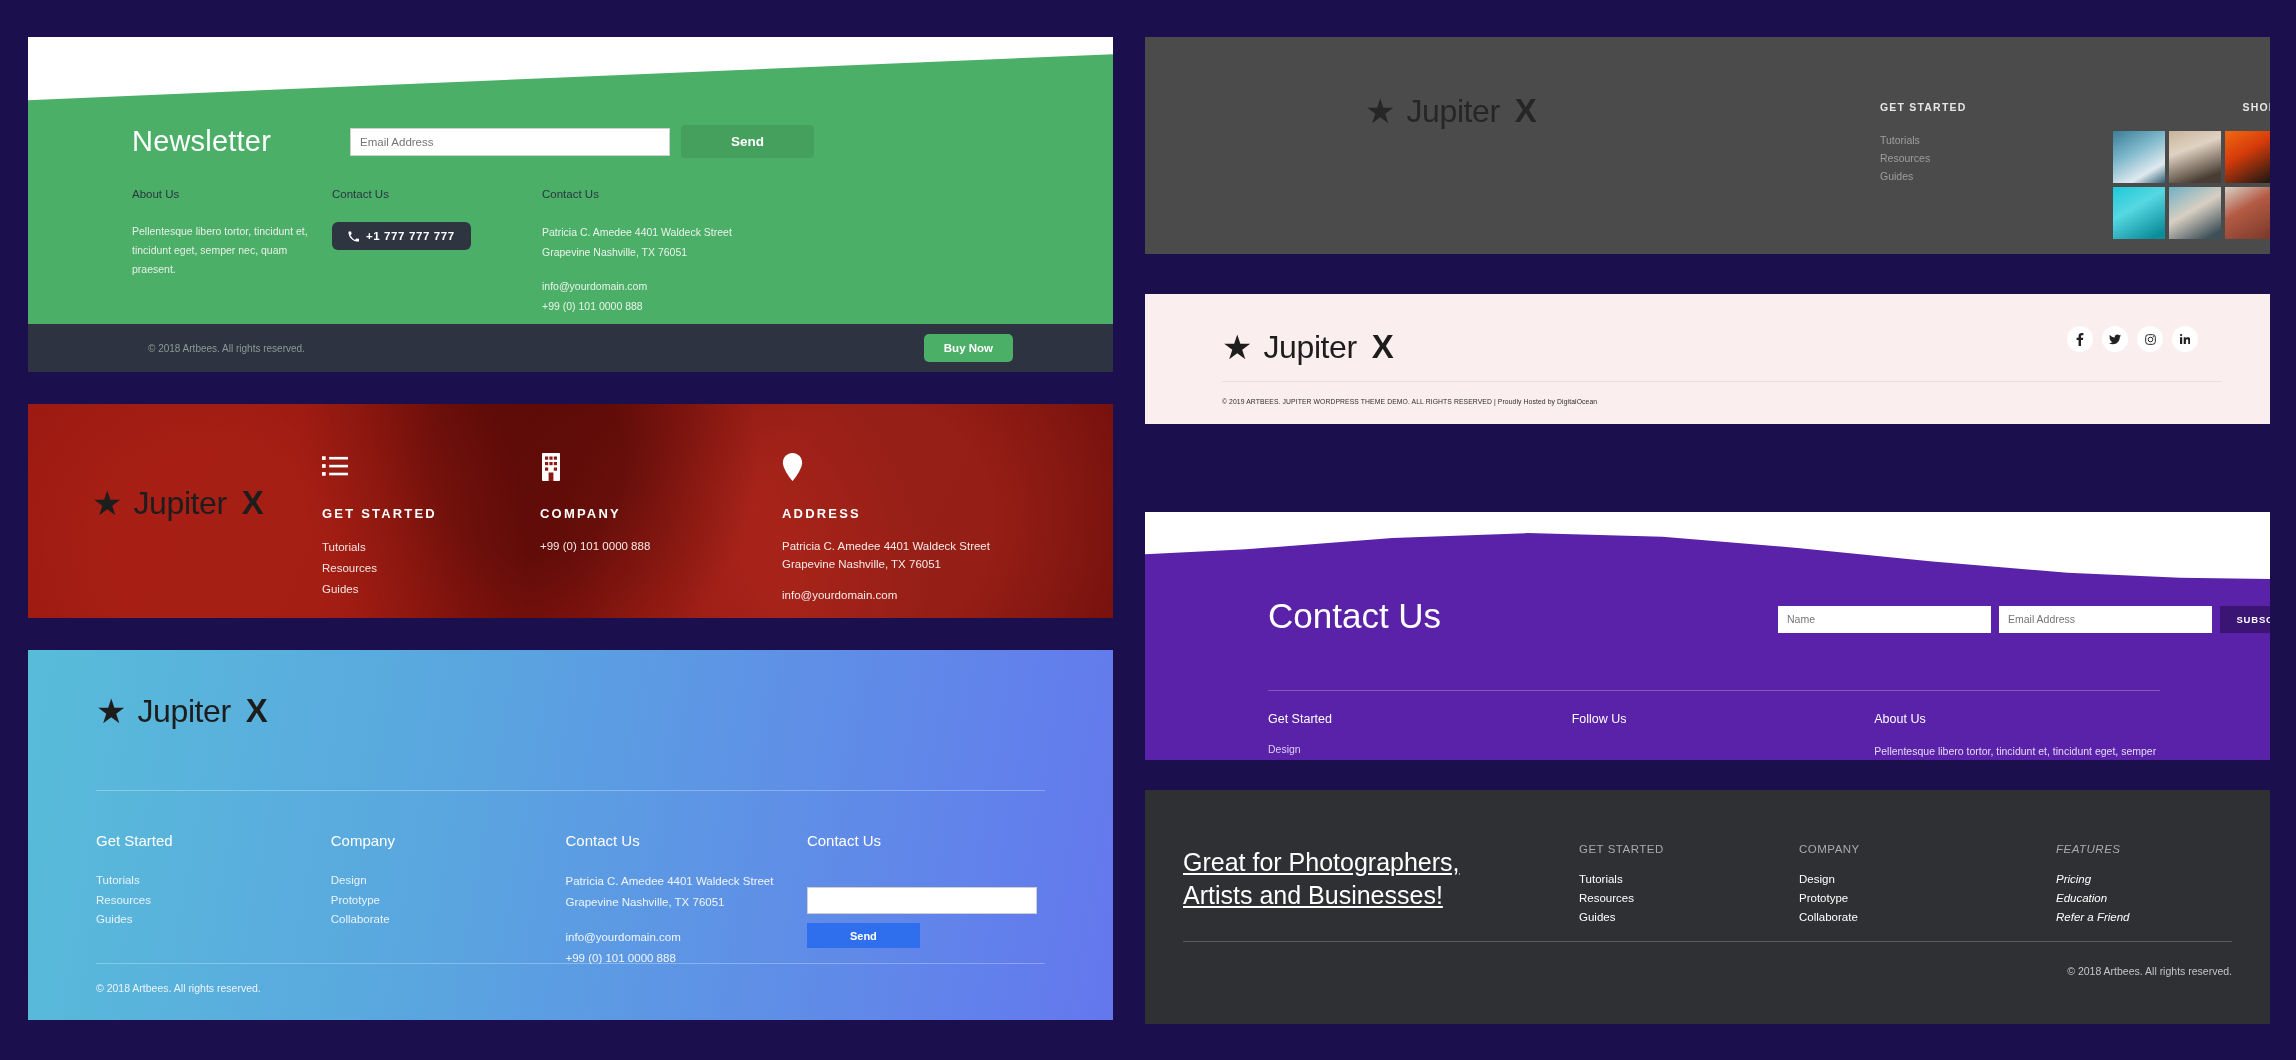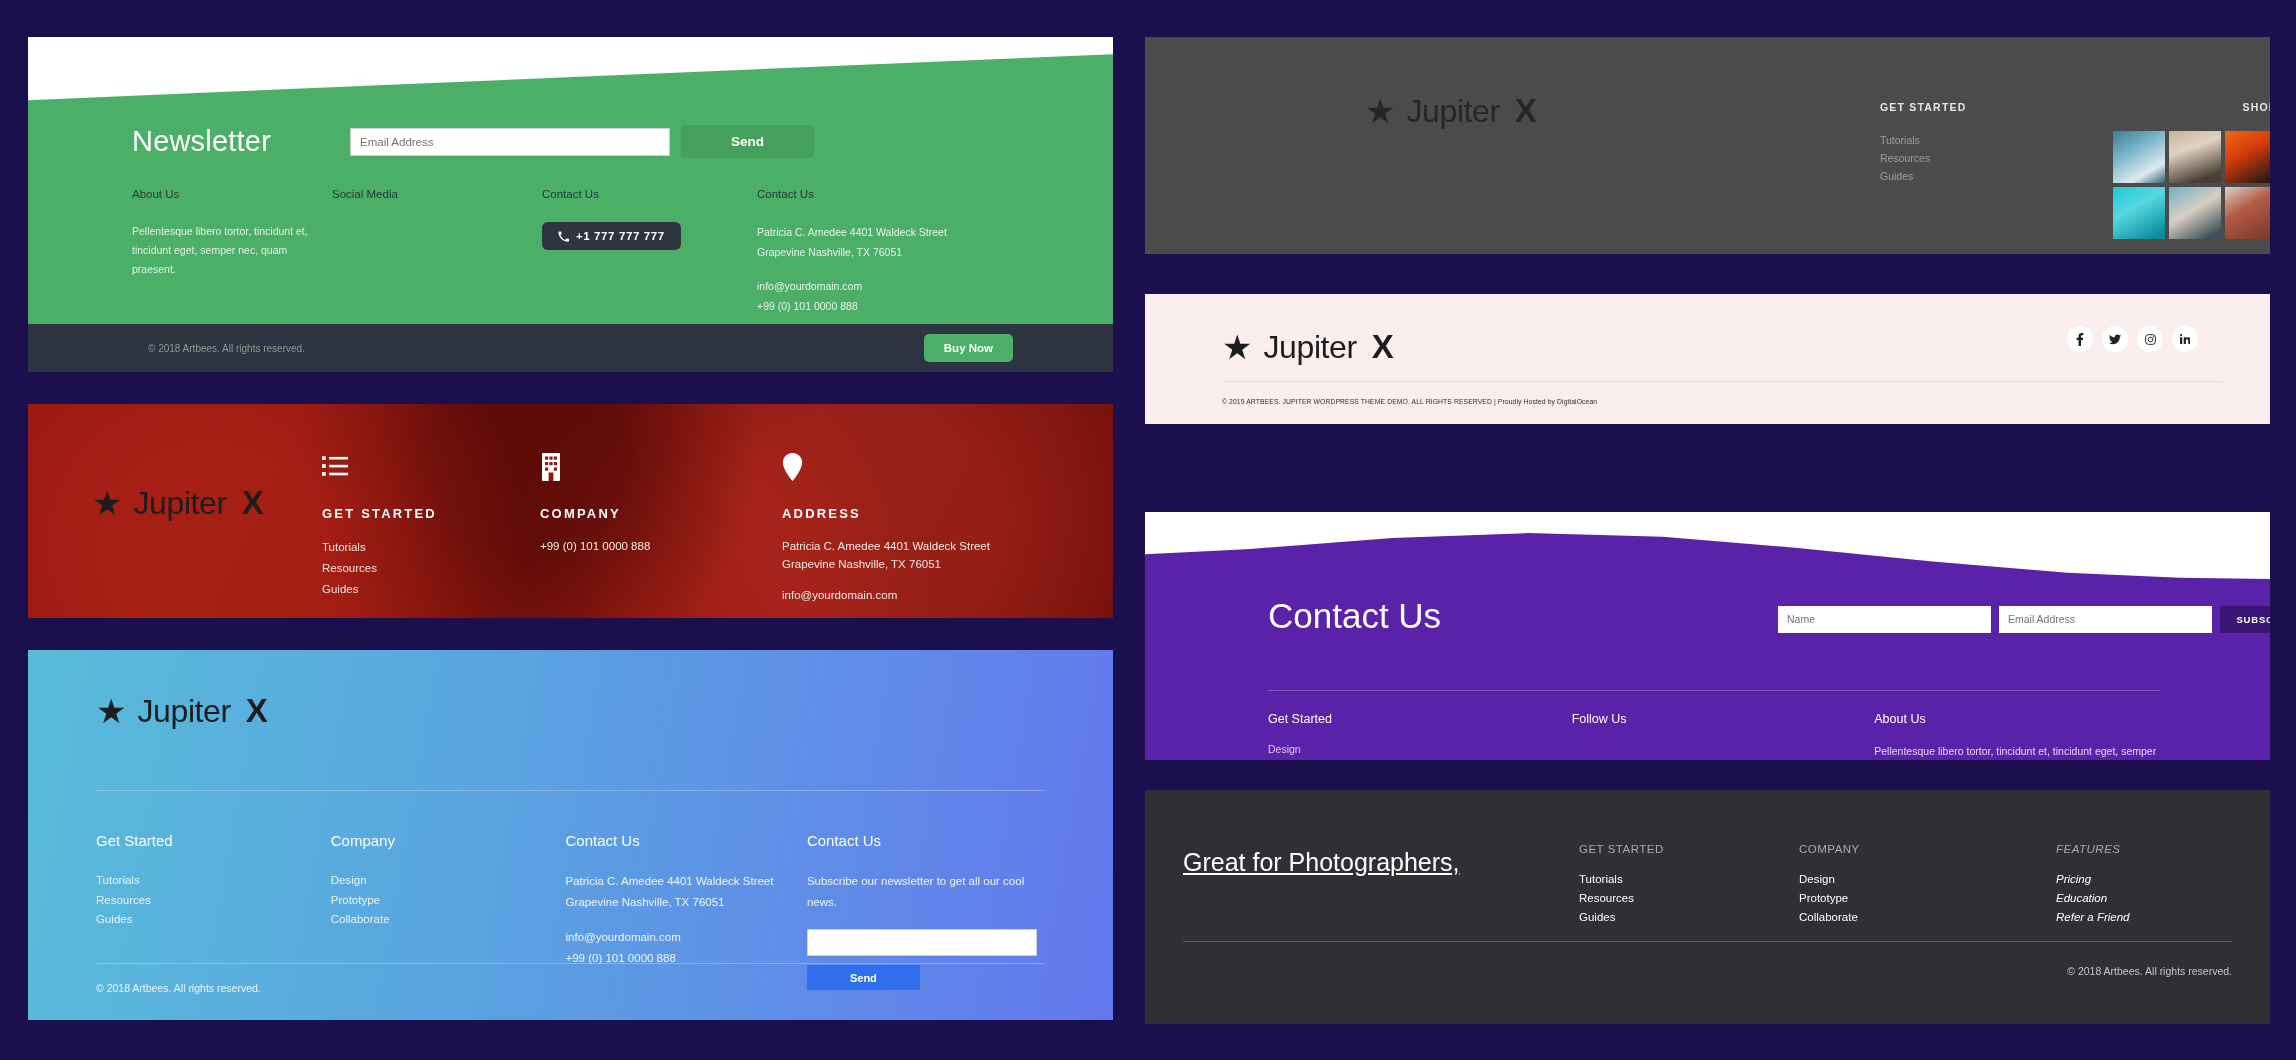--- a/index.html
+++ b/index.html
@@ -183,23 +183,20 @@
         <input class="g-input" type="text" placeholder="Email Address" style="">
         <button class="g-send">Send</button>
       </div>
 
       <div class="g-cols">
         <div class="g-col">
           <div class="g-h">About Us</div>
           <div class="g-p">Pellentesque libero tortor, tincidunt et, tincidunt eget, semper nec, quam praesent.</div>
         </div>
         <div class="g-col">
-          <div class="g-h">Social Media</div>
-        </div>
-        <div class="g-col">
           <div class="g-h">Contact Us</div>
           <a class="g-phone">
             <span>
               <svg width="11" height="11" viewBox="0 0 24 24" fill="#fff">
                   <path d="M6.6 10.8c1.9 3.7 4.9 6.7 8.6 8.6l2.9-2.9c.4-.4.9-.5 1.3-.3 1.2.4 2.5.6 3.9.6.6 0 1 .4 1 1V22c0 .6-.4 1-1 1C10.3 23 1 13.7 1 2c0-.6.4-1 1-1h4.2c.6 0 1 .4 1 1 0 1.3.2 2.6.6 3.9.1.4 0 .9-.3 1.3l-2.9 2.9z"></path>
                 </svg>
             </span>
             <span>+1 777 777 777</span>
           </a>
         </div>
@@ -314,21 +311,20 @@
       <div class="b-col">
         <div class="b-h">Contact Us</div>
         <div class="b-txt">Patricia C. Amedee 4401 Waldeck Street</div>
         <div class="b-txt">Grapevine Nashville, TX 76051</div>
         <span class="b-sp"></span>
         <div class="b-txt">info@yourdomain.com</div>
         <div class="b-txt">+99 (0) 101 0000 888</div>
       </div>
       <div class="b-col">
         <div class="b-h">Contact Us</div>
-        <div class="b-txt">Subscribe our newsletter to get all our cool news.</div>
         <input class="b-input" type="text" style="margin-top: 16px;" value="">
         <button class="b-send">Send</button>
       </div>
     </div>
 
     <div class="blue-rule2"></div>
     <div class="blue-copy">© 2018 Artbees. All rights reserved.</div>
   </div>
 
   <div class="panel" id="p-gray">
@@ -422,20 +418,21 @@
           <div class="pu-h">About Us</div>
           <div class="pu-txt">Pellentesque libero tortor, tincidunt et, tincidunt eget, semper nec, quam praesent.</div>
         </div>
       </div>
     </div>
   </div>
 
   <div class="panel" id="p-dark">
     <div class="dk-head">
       <div>Great for Photographers,</div>
+      <div>Artists and Businesses!</div>
     </div>
 
     <div class="dk-col" style="left:434px;">
       <div class="dk-h">GET STARTED</div>
       <div class="dk-li">Tutorials</div>
       <div class="dk-li">Resources</div>
       <div class="dk-li">Guides</div>
     </div>
 
     <div class="dk-col" style="left:654px;">

